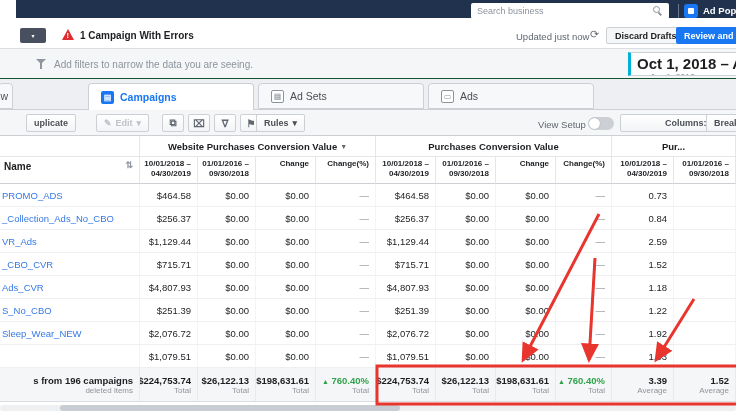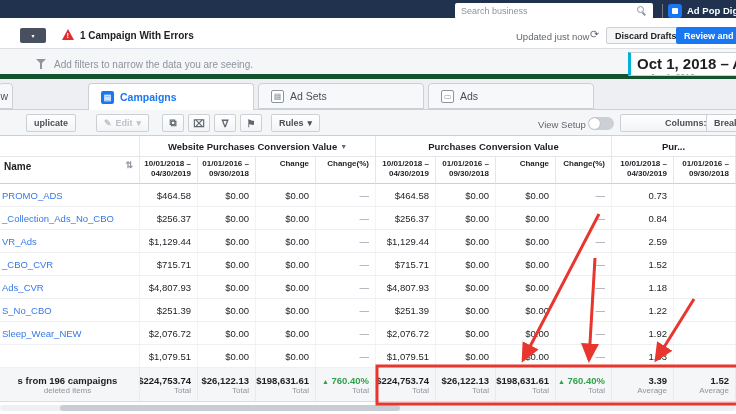--- a/index.html
+++ b/index.html
@@ -1,20 +1,20 @@
 <!DOCTYPE html>
 <html><head>
 <meta charset="utf-8">
 <style>
   * { margin:0; padding:0; box-sizing:border-box; }
   body { font-family:"Liberation Sans", sans-serif; background:#fff; }
   .screen { position:relative; width:736px; height:414px; overflow:hidden; background:#fff; }
 
   
-  .topbar { position:absolute; top:0; left:0; right:0; height:18px; background:#20324e; }
+  .topbar { position:absolute; top:0; left:16px; right:0; height:18px; background:#20324e; }
   .search { position:absolute; left:455px; top:3px; width:198px; height:16px; background:#fff; border-radius:2px; display:flex; align-items:center; padding:0 6px; font-size:9px; color:#8d949e; cursor:text; }
   .mag { width:10px; height:10px; position:relative; margin-left:auto; }
   .mag::before { content:""; position:absolute; width:5px; height:5px; border:1.5px solid #8d949e; border-radius:50%; left:0; top:0; }
   .mag::after { content:""; position:absolute; width:4px; height:1.5px; background:#8d949e; transform:rotate(45deg); left:5px; top:6.5px; }
   .topdiv { position:absolute; left:662px; top:4px; width:1px; height:14px; background:rgba(255,255,255,.35); }
   .appbadge { position:absolute; left:668px; top:4px; width:14px; height:14px; background:#1877f2; border-radius:3px; }
   .appbadge::after { content:""; position:absolute; left:4px; top:4px; width:6px; height:6px; background:#fff; border-radius:1px; }
   .acct { position:absolute; left:687px; top:5px; color:#fff; font-size:9.5px; font-weight:bold; white-space:nowrap; }
 
   
@@ -22,21 +22,21 @@
   .dropstub { position:absolute; left:20px; top:6px; width:26px; height:15px; background:#484f5e; border-radius:2px; color:#fff; font-size:6px; display:flex; align-items:center; justify-content:center; cursor:pointer; }
   .warn { position:absolute; left:62px; top:7px; width:0; height:0; border-left:6px solid transparent; border-right:6px solid transparent; border-bottom:11px solid #e02b30; }
   .warn::after { content:"!"; position:absolute; left:-1.5px; top:2px; color:#fff; font-size:7.5px; font-weight:bold; }
   .errtext { position:absolute; left:80px; top:8px; font-size:10px; font-weight:bold; color:#1c1e21; }
   .updated { position:absolute; left:516px; top:9px; font-size:9.5px; color:#606770; }
   .refresh { position:absolute; left:590px; top:6px; font-size:11px; color:#606770; cursor:pointer; }
   .btn-gray { position:absolute; left:606px; top:5px; height:17px; padding:0 8px; background:#f5f6f7; border:1px solid #ccd0d5; border-radius:2px; font-size:9px; font-weight:bold; color:#1c1e21; display:flex; align-items:center; cursor:pointer; }
   .btn-blue { position:absolute; left:676px; top:5px; height:17px; width:70px; padding:0 8px; background:#1877f2; border:none; border-radius:2px; font-size:9px; font-weight:bold; color:#fff; display:flex; align-items:center; white-space:nowrap; overflow:hidden; cursor:pointer; }
 
   
-  .filterbar { position:absolute; top:49px; left:0; right:0; height:30px; background:#f5f6f7; border-bottom:5px solid #14532d; }
+  .filterbar { position:absolute; top:49px; left:0; right:0; height:30px; background:#f5f6f7; border-bottom:1px solid #14532d; }
   .funnel { position:absolute; left:36px; top:10px; width:10px; height:11px; }
   .funnel::before { content:""; position:absolute; top:0; left:0; border-left:5px solid transparent; border-right:5px solid transparent; border-top:5px solid #90949e; }
   .funnel::after { content:""; position:absolute; left:4px; top:4px; width:2px; height:6px; background:#90949e; }
   .filtertext { position:absolute; left:54px; top:10px; font-size:10px; color:#8d949e; cursor:text; }
   .datebox { position:absolute; left:628px; top:3px; width:116px; height:24px; background:#fff; border:1px solid #ccd0d5; border-left:3px solid #00b3d6; padding:2px 6px; cursor:pointer; overflow:hidden; }
   .datebox .d1 { font-size:15px; font-weight:bold; color:#1c1e21; white-space:nowrap; }
   .datebox .d2 { font-size:8.5px; color:#90949e; white-space:nowrap; }
 
   
   .tabsrow { position:absolute; top:79px; left:0; right:0; height:31px; background:#edeff3; border-bottom:1px solid #ccd0d5; }
@@ -68,21 +68,21 @@
   .sorticon { font-size:9px; color:#90949e; }
 
   .tr { height:23px; border-bottom:1px solid #edeff2; background:#fff; }
   .td { border-right:1px solid #f3f4f6; display:flex; align-items:center; overflow:hidden; }
   .td.num { justify-content:flex-end; padding-right:6px; font-size:9.5px; color:#1c1e21; white-space:nowrap; }
   .td.num.dash { color:#90949c; }
   .name-link { padding-left:2px; font-size:9.5px; color:#3578e5; white-space:nowrap; cursor:pointer; }
 
   .tfoot { height:34px; background:#f5f6f7; border-bottom:1px solid #dadde1; }
   .tfoot .td { flex-direction:column; align-items:flex-end; justify-content:center; padding-right:6px; border-right:1px solid #e8eaee; }
-  .tfoot .td.lab { align-items:center; padding-left:2px; }
+  .tfoot .td.lab { align-items:flex-end; padding-left:2px; }
   .fv { font-size:9.5px; font-weight:bold; color:#1c1e21; white-space:nowrap; }
   .fv.green { color:#31a24c; }
   .fv .up { font-size:7px; }
   .fs { font-size:8px; color:#90949c; white-space:nowrap; }
   .fl1 { font-size:9.5px; font-weight:bold; color:#1c1e21; white-space:nowrap; }
   .fl2 { font-size:8px; color:#90949c; white-space:nowrap; }
 
   
   .c-name { width:140px; } .c-p1,.c-p2 { width:58px; }
   .c-p3,.c-p4,.c-w1,.c-w2,.c-w3 { width:60px; } .c-w4 { width:56px; }
@@ -165,21 +165,21 @@
       </div>
     <div class="tbtn icononly" style="left:188px;">
         <span>⌧</span>
       </div>
     <div class="tbtn icononly" style="left:214px;">
         <span>∇</span>
       </div>
     <div class="tbtn icononly" style="left:240px;">
         <span>⚑</span>
       </div>
-    <div class="tbtn" style="left:271px;justify-content:space-between;">
+    <div class="tbtn" style="left:256px;justify-content:space-between;">
       <span>Rules</span>
       <span>▾</span>
     </div>
     <div class="vslabel">View Setup</div>
     <div class="toggle"></div>
     <div class="tbtn" style="left:620px;padding-left:44px;">
       <span>Columns: Custom</span>
       <span>▾</span>
     </div>
     <div class="tbtn" style="left:706px;width:60px;">

